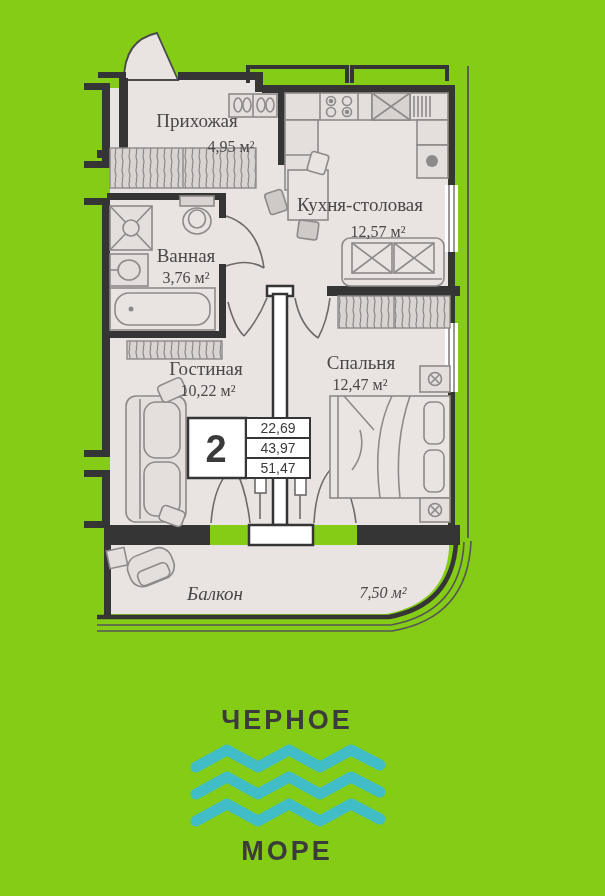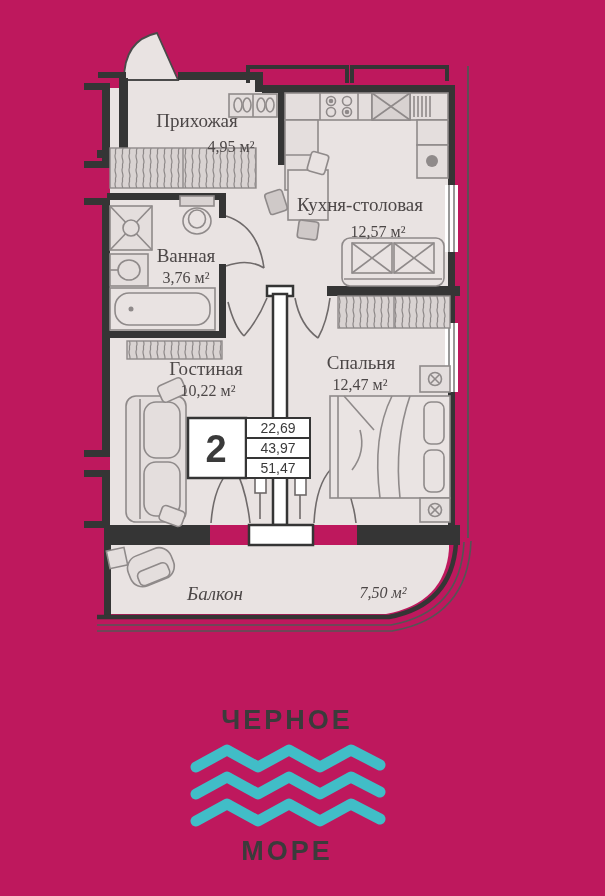--- a/index.html
+++ b/index.html
@@ -1,16 +1,16 @@
 <!DOCTYPE html>
 <html><head>
 <meta charset="utf-8">
 <style>
   html,body{margin:0;padding:0;background:#ffffff;}
-  .stage{position:relative;width:605px;height:896px;background:#be185d;overflow:hidden;
+  .stage{position:relative;width:605px;height:896px;background:#84cc16;overflow:hidden;
          font-family:"Liberation Serif", serif;}
   svg{display:block;}
   .room-name{font-family:"Liberation Serif", serif;font-size:19px;fill:#4c4747;}
   .room-area{font-family:"Liberation Serif", serif;font-size:16px;fill:#4c4747;}
   .room-name.italic,.room-area.italic{font-style:italic;}
   .badge-count{font-family:"Liberation Sans", sans-serif;font-weight:bold;font-size:38px;fill:#3a3a3a;}
   .badge-val{font-family:"Liberation Sans", sans-serif;font-size:14px;fill:#3a3a3a;}
   .logo-text{font-family:"Liberation Sans", sans-serif;font-weight:bold;font-size:27px;fill:#3b3b3b;letter-spacing:3px;}
 </style>
 </head>

